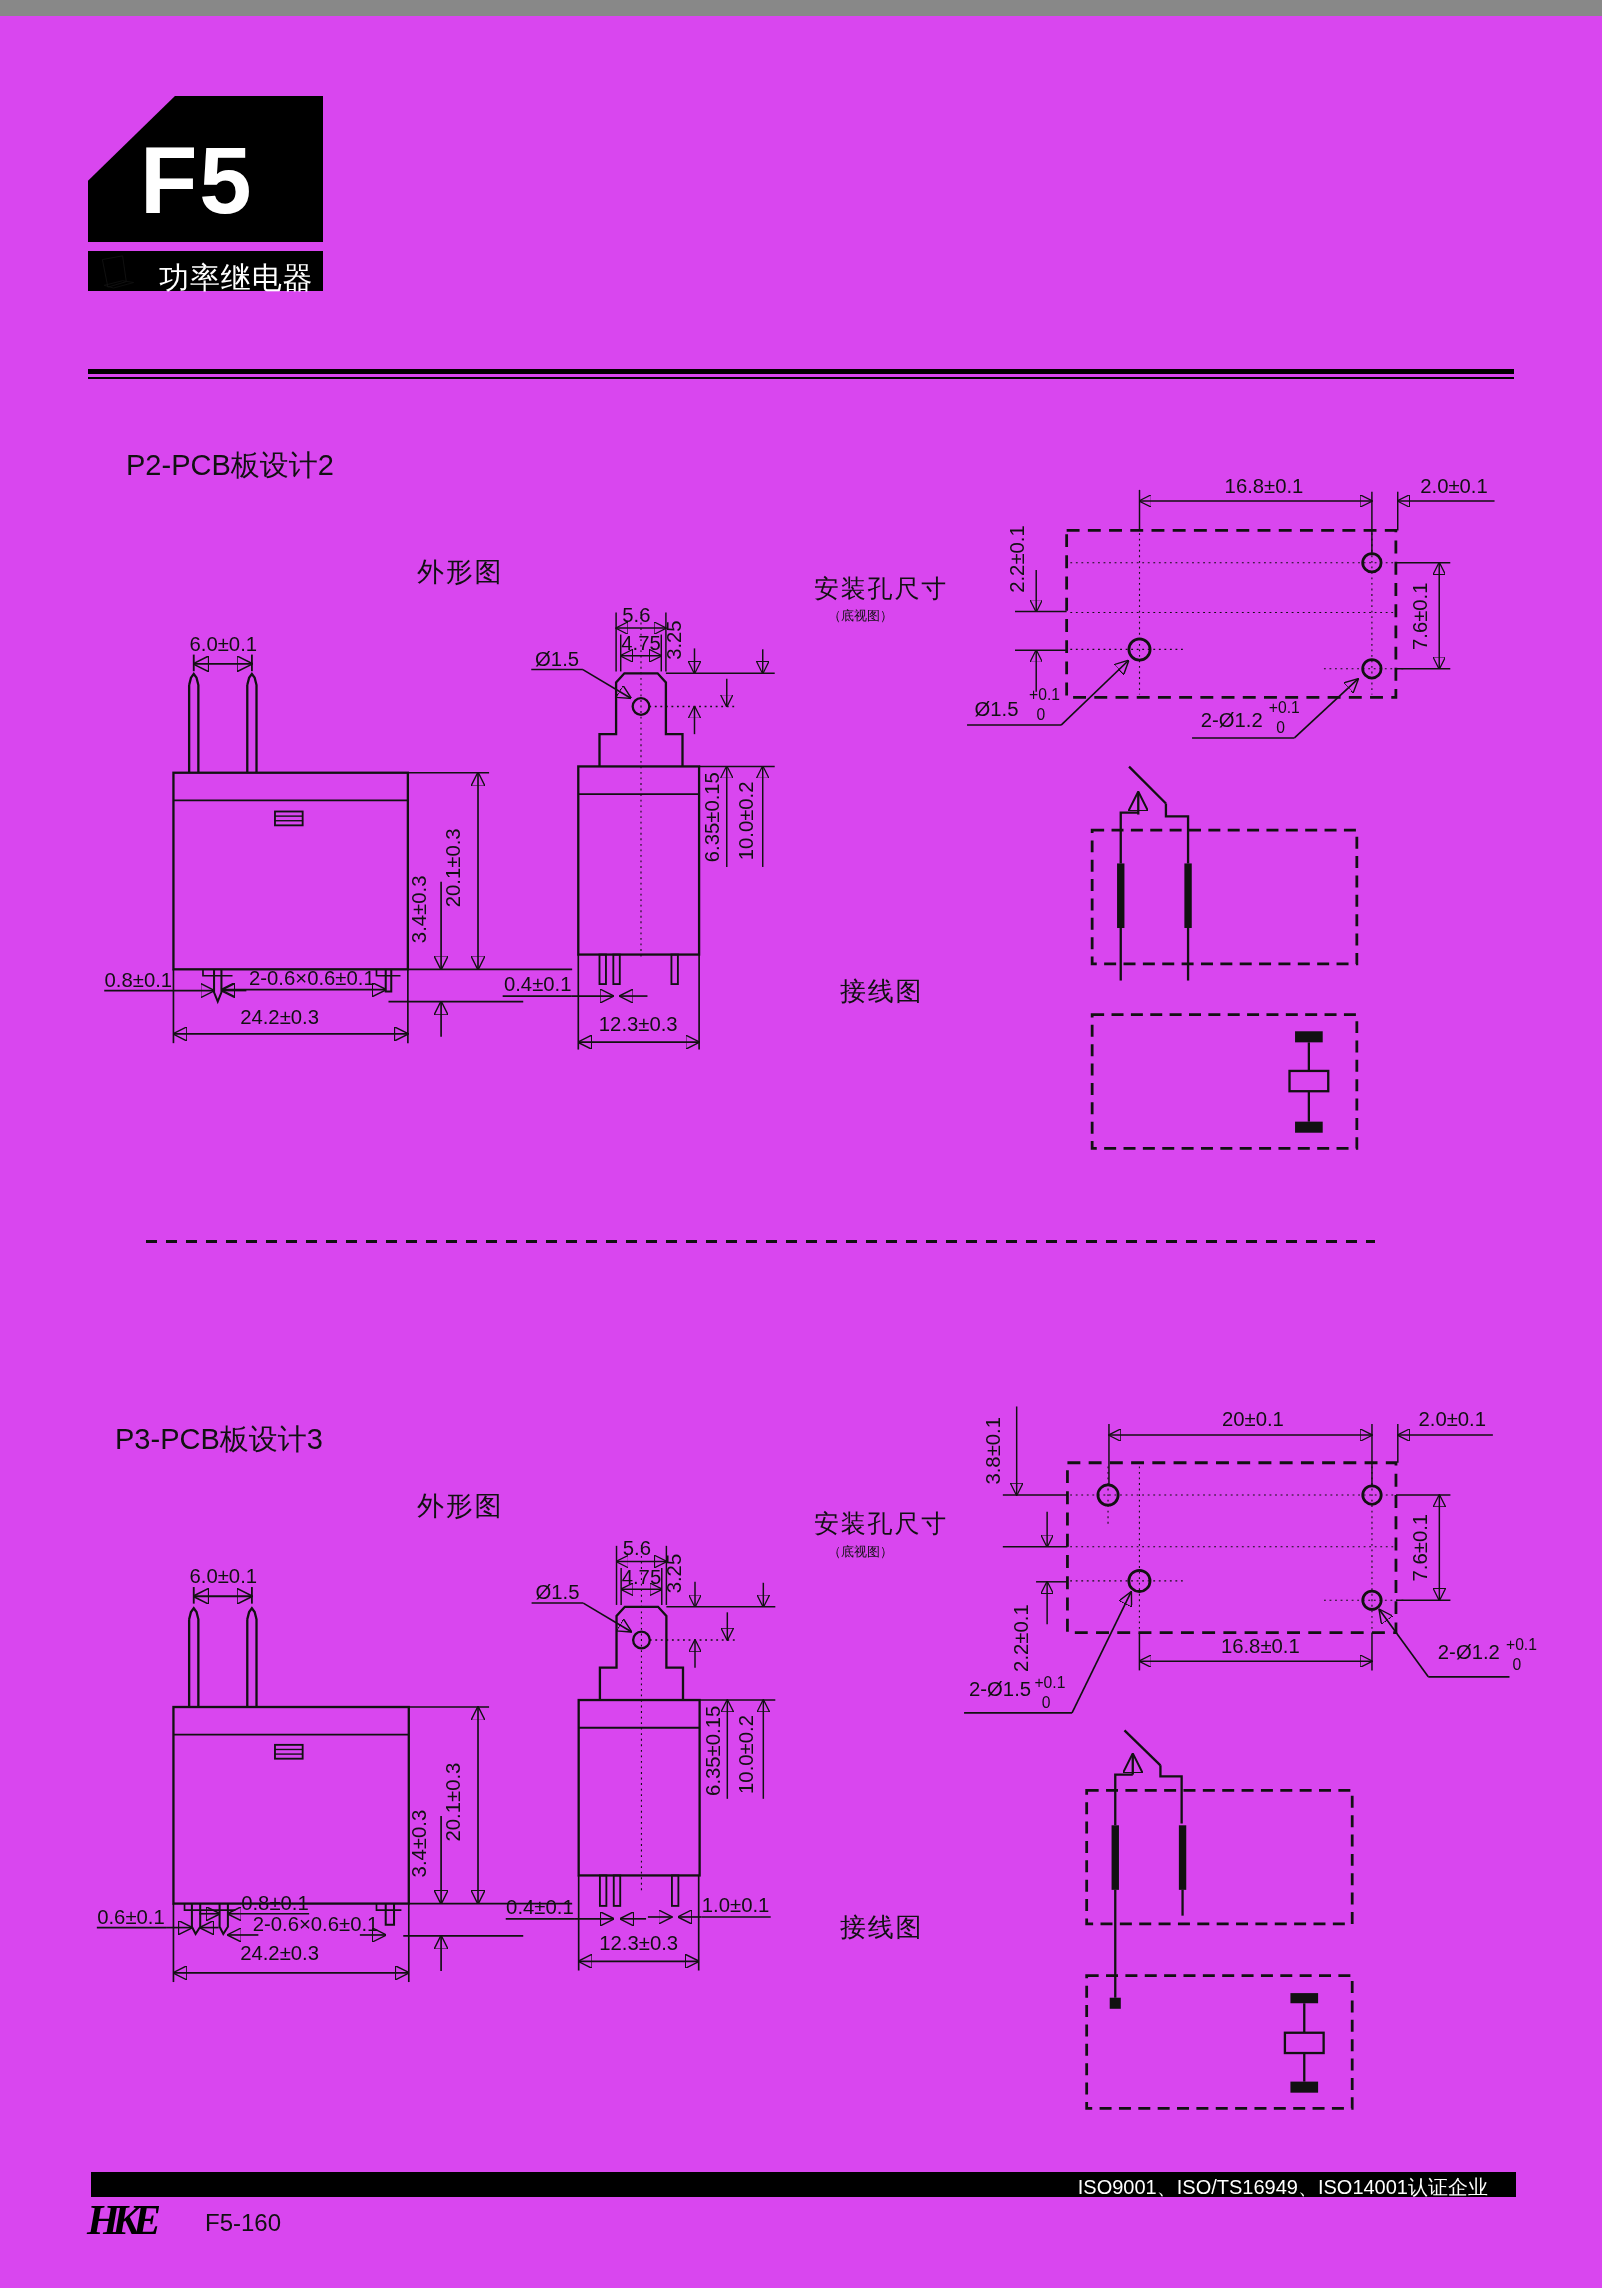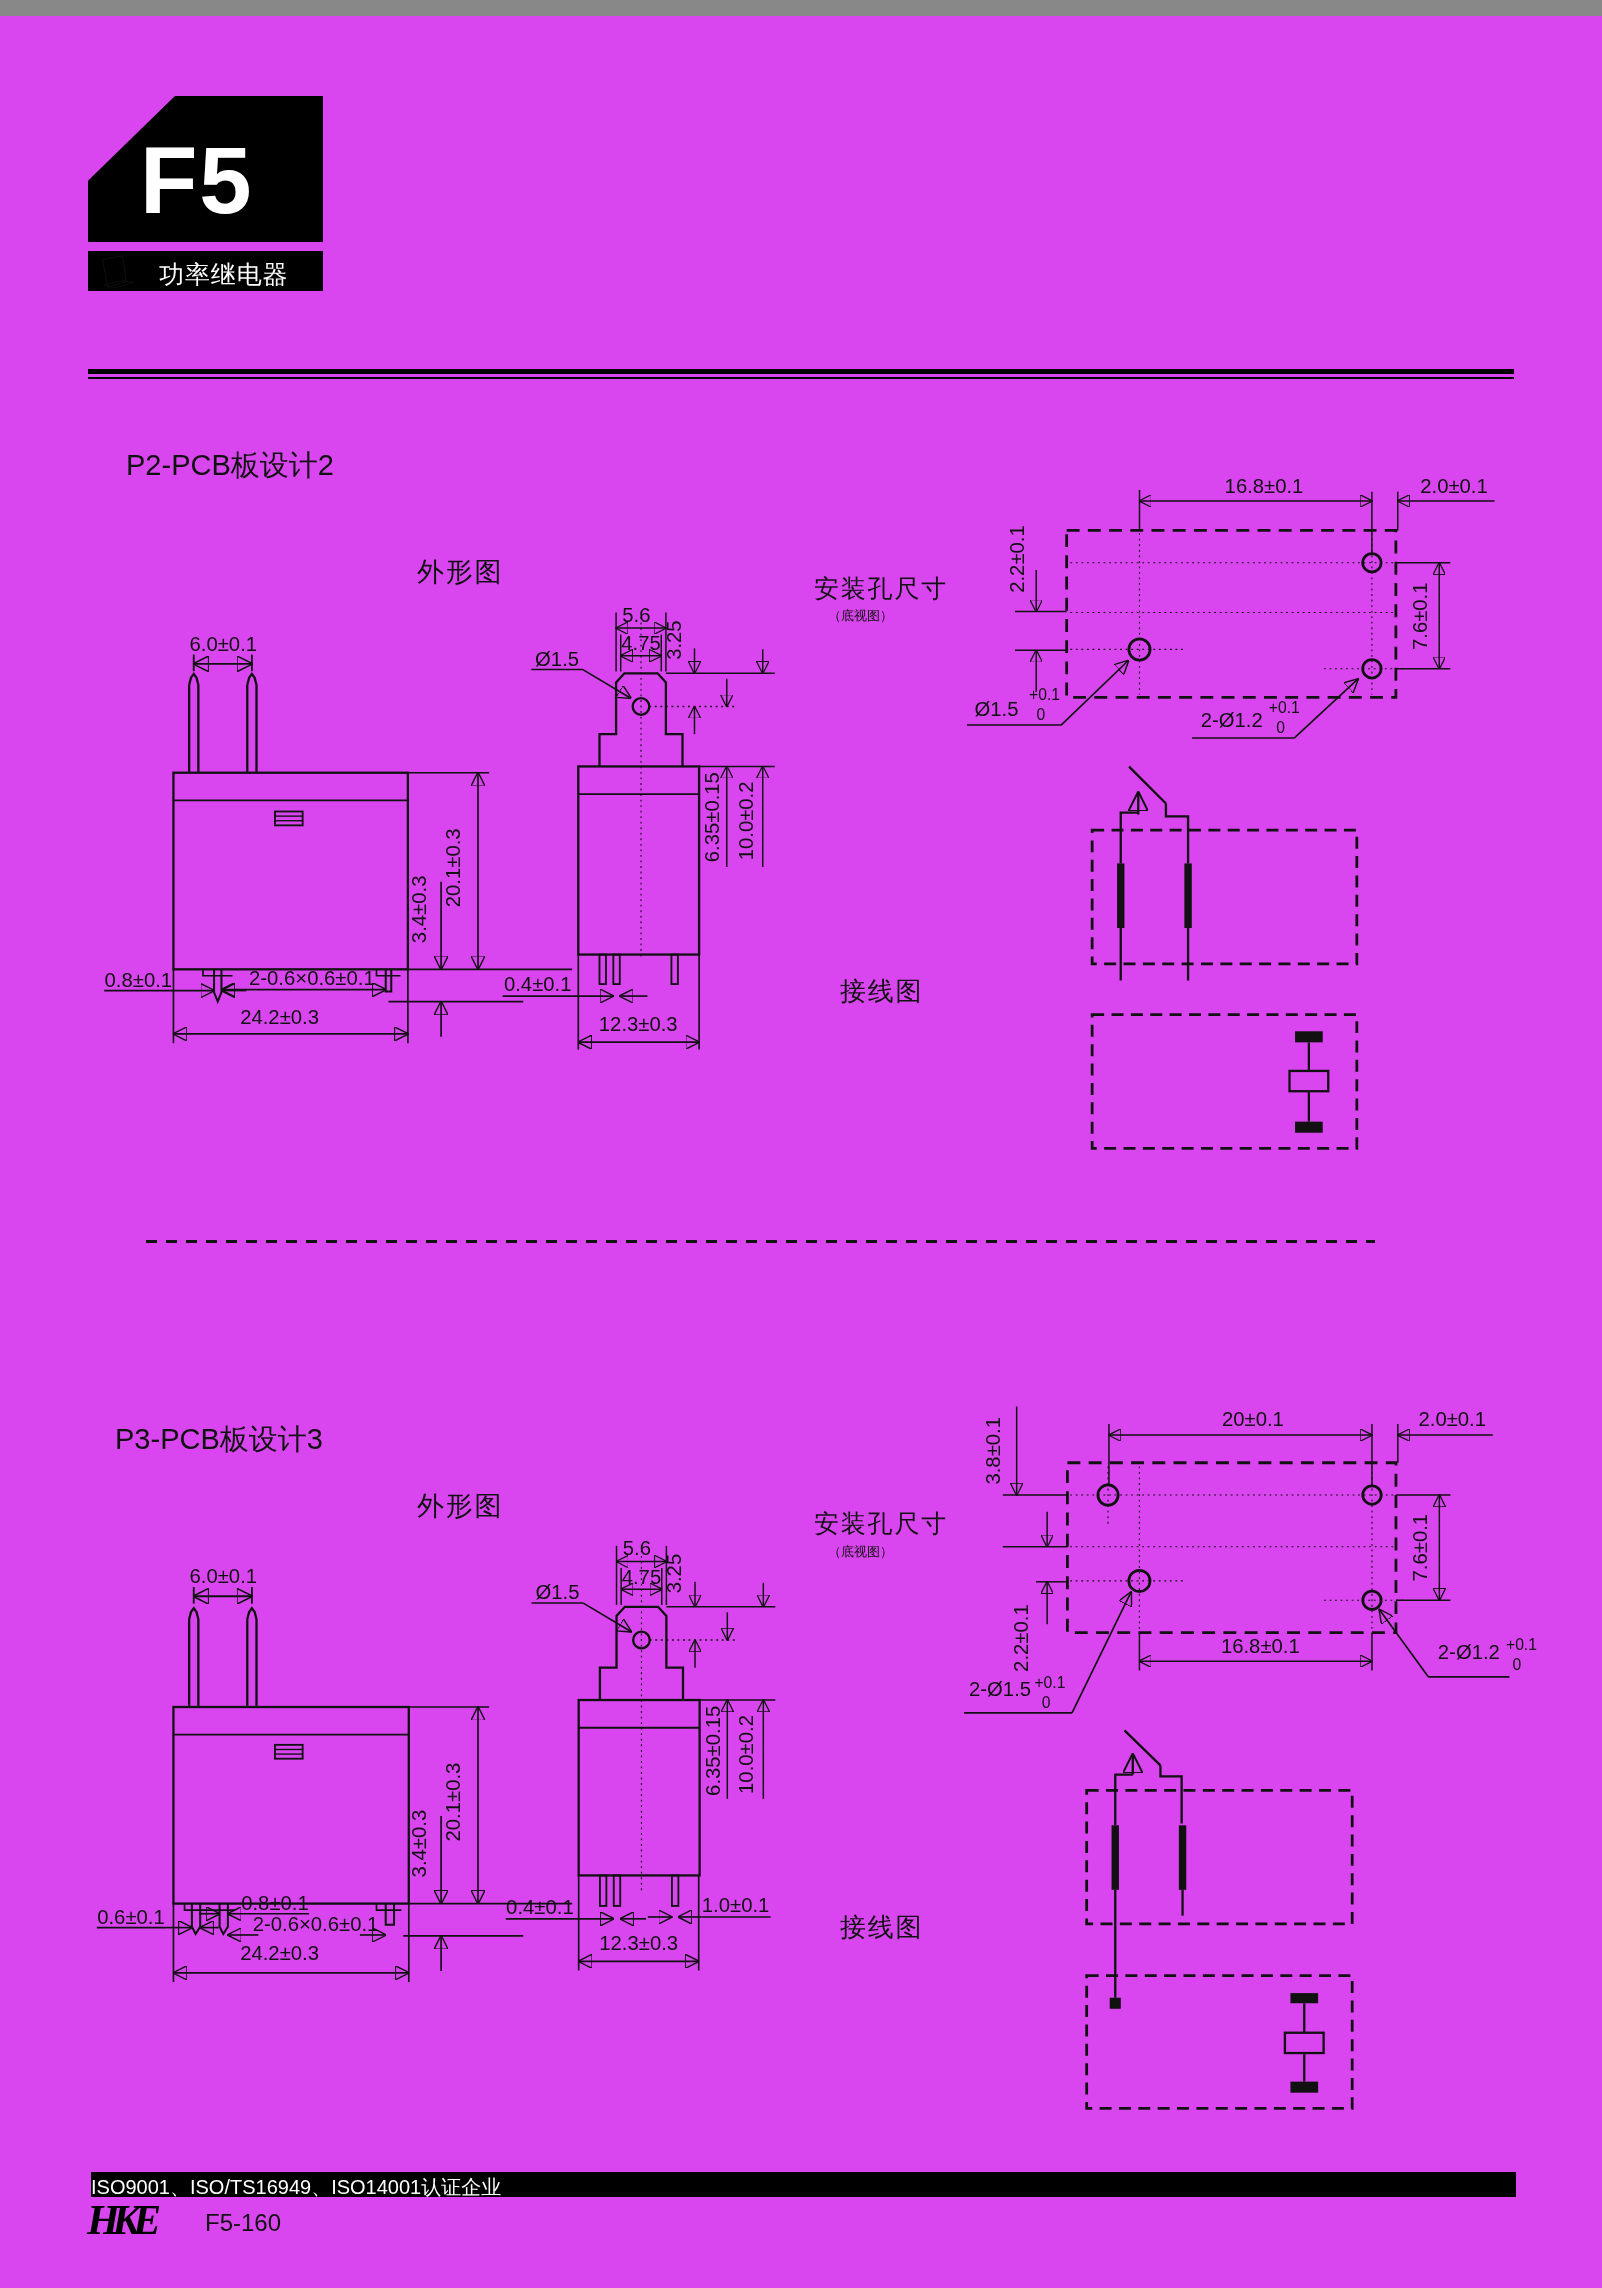--- a/index.html
+++ b/index.html
@@ -31,21 +31,21 @@
 
   <div class="abs" style="left:88px;top:80px;width:235px;height:146px;background:#000;
               clip-path:polygon(37% 0,100% 0,100% 100%,0 100%,0 58%)"></div>
   <div class="abs white" style="left:140px;top:111px;font-size:94px;font-weight:800;letter-spacing:1.8px">F5</div>
 
   <div class="abs" style="left:88px;top:235px;width:235px;height:40px;background:#000"></div>
   <svg style="left:95px;top:238px" width="46" height="35" viewBox="0 0 50 38">
     <path d="M8,6 L30,2 L34,30 L14,36 Z" fill="#fff" stroke="none"></path>
     <path d="M10,34 L30,29 L42,31 L20,37 Z" fill="#fff" stroke="none" opacity="0.9"></path>
   </svg>
-  <div class="abs white" style="left:159px;top:242px;font-size:25px;letter-spacing:0.9px">功率继电器</div>
+  <div class="abs white" style="left:159px;top:242px;font-size:30px;letter-spacing:0.9px">功率继电器</div>
 
   <div class="abs" style="left:88px;top:353px;width:1426px;height:4.6px;background:#000"></div>
   <div class="abs" style="left:88px;top:361px;width:1426px;height:1.8px;background:#000"></div>
 
   <div class="abs sect-title" style="left:126px;top:430px">P2-PCB板设计2</div>
 
   <div class="abs lbl" style="left:417px;top:538px">外形图</div>
   <div class="abs lbl" style="left:814px;top:556px;font-size:25px">安装孔尺寸</div>
   <div class="abs sublbl" style="left:828px;top:591px">（底视图）</div>
   <div class="abs lbl" style="left:840px;top:958px;font-size:26px">接线图</div>
@@ -441,19 +441,19 @@
     <g>
       <rect x="268" y="332" width="30" height="11" fill="#111" stroke="none"></rect>
       <line x1="283" y1="343" x2="283" y2="375" stroke-width="2.5"></line>
       <rect class="o" x="262" y="375" width="42" height="22" stroke-width="2.5"></rect>
       <line x1="283" y1="397" x2="283" y2="428" stroke-width="2.5"></line>
       <rect x="268" y="428" width="30" height="12" fill="#111" stroke="none"></rect>
     </g>
   </svg>
 
   <div class="abs" style="left:91px;top:2156px;width:1425px;height:25px;background:#000"></div>
-  <div class="abs white" style="left:91px;top:2158px;width:1397px;text-align:left;font-size:20px">ISO9001、ISO/TS16949、ISO14001认证企业</div>
+  <div class="abs white" style="left:91px;top:2158px;width:1397px;text-align:right;font-size:20px">ISO9001、ISO/TS16949、ISO14001认证企业</div>
   <div class="abs" style="left:87px;top:2180px;font-family:Liberation Serif, serif;font-style:italic;font-weight:bold;
               font-size:42px;letter-spacing:-7.4px;color:#000">HKE</div>
   <div class="abs" style="left:205px;top:2193px;font-size:24px">F5-160</div>
 
 </div>
 
 
 </body></html>

